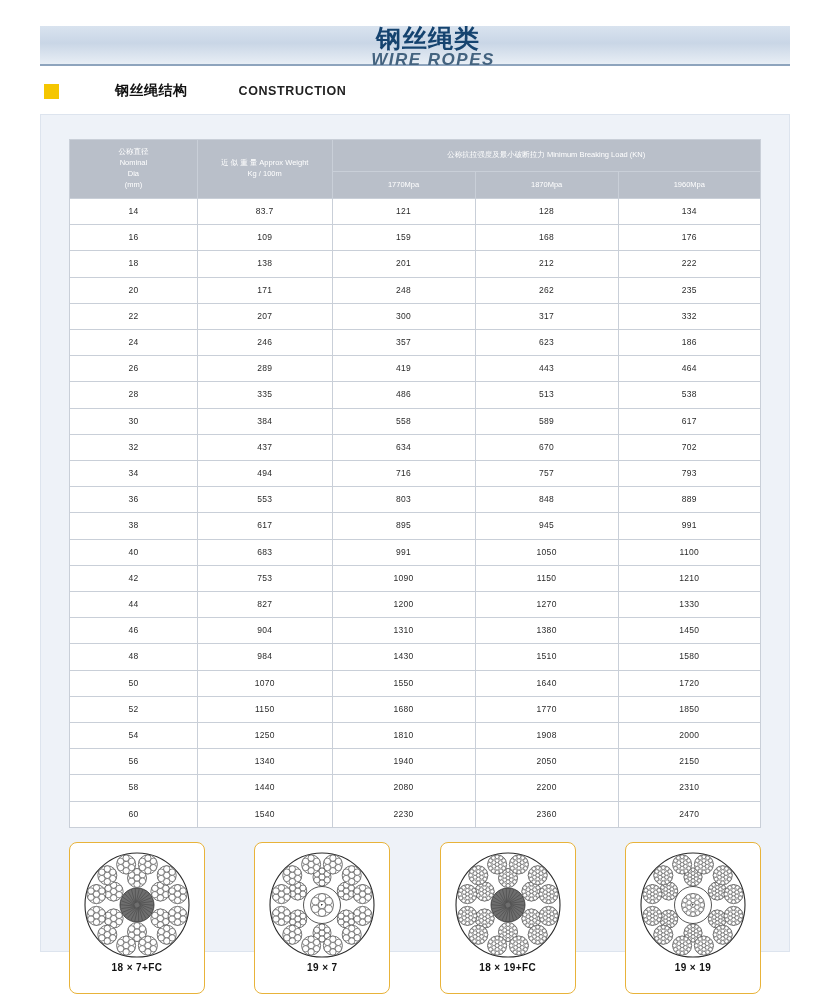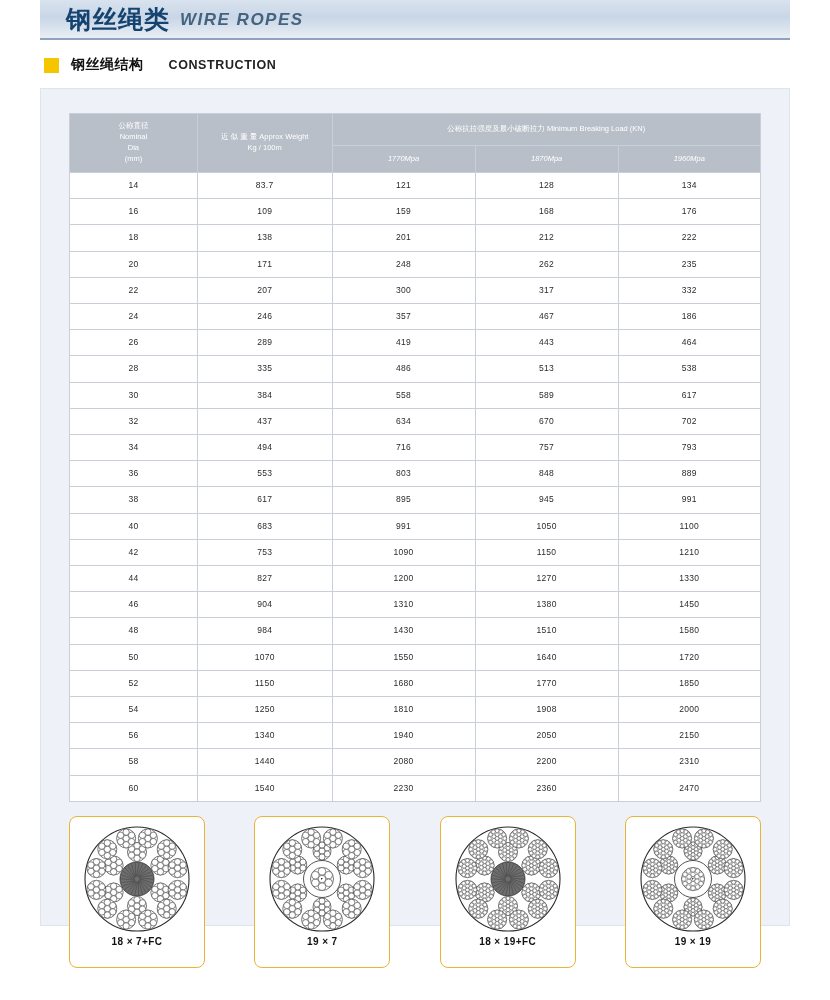--- a/index.html
+++ b/index.html
@@ -18,27 +18,29 @@
   .page {
     position: relative;
     width: 830px;
     height: 1000px;
     box-sizing: border-box;
     padding: 0 40px;
   }
 
   
   .title-bar {
+    margin-top: 26px;
     height: 40px;
     background: linear-gradient(to bottom, #d9e3ef 0%, #c9d6e6 45%, #e8eef5 100%);
     border-bottom: 2px solid #8ea4bd;
     display: flex;
     align-items: center;
     padding-left: 26px;
     box-sizing: border-box;
+    flex-direction: column;
   }
   .title-cn {
     font-size: 25px;
     font-weight: bold;
     color: #15436f;
     letter-spacing: 1px;
     line-height: 1;
   }
   .title-en {
     font-size: 17px;
@@ -48,40 +50,41 @@
     margin-left: 10px;
     line-height: 1;
     font-style: italic;
   }
 
   .subhead {
     display: flex;
     align-items: center;
     margin-top: 16px;
     padding-left: 4px;
+    gap: 44px;
   }
   .subhead-marker {
     width: 15px;
     height: 15px;
     background: #f5c600;
     margin-right: 12px;
     flex: 0 0 auto;
   }
   .subhead-cn {
     font-size: 14px;
     font-weight: bold;
     color: #111;
     letter-spacing: 0.5px;
   }
   .subhead-en {
     font-size: 12.5px;
     font-weight: bold;
     color: #222;
     letter-spacing: 0.6px;
-    margin-left: 25px;
+    margin-left: 7px;
   }
 
   
   .panel {
     margin-top: 14px;
     background: #eef2f8;
     border: 1px solid #dde4ee;
     padding: 24px 28px 26px 28px;
     box-sizing: border-box;
     height: 838px;
@@ -107,21 +110,20 @@
     font-weight: normal;
     font-size: 7.5px;
     line-height: 1.45;
     padding: 3px 2px;
   }
   table.spec thead th.tall {
     height: 52px;
   }
   table.spec thead th.sub {
     height: 20px;
-    font-style: italic;
   }
   table.spec tbody td {
     height: 25.2px;
     line-height: 25.2px;
     font-size: 8.5px;
     letter-spacing: 0.3px;
   }
 
   .note {
     margin-top: 7px;
@@ -242,21 +244,21 @@
             <td>22</td>
             <td>207</td>
             <td>300</td>
             <td>317</td>
             <td>332</td>
           </tr>
           <tr>
             <td>24</td>
             <td>246</td>
             <td>357</td>
-            <td>467</td>
+            <td>623</td>
             <td>186</td>
           </tr>
           <tr>
             <td>26</td>
             <td>289</td>
             <td>419</td>
             <td>443</td>
             <td>464</td>
           </tr>
           <tr>

